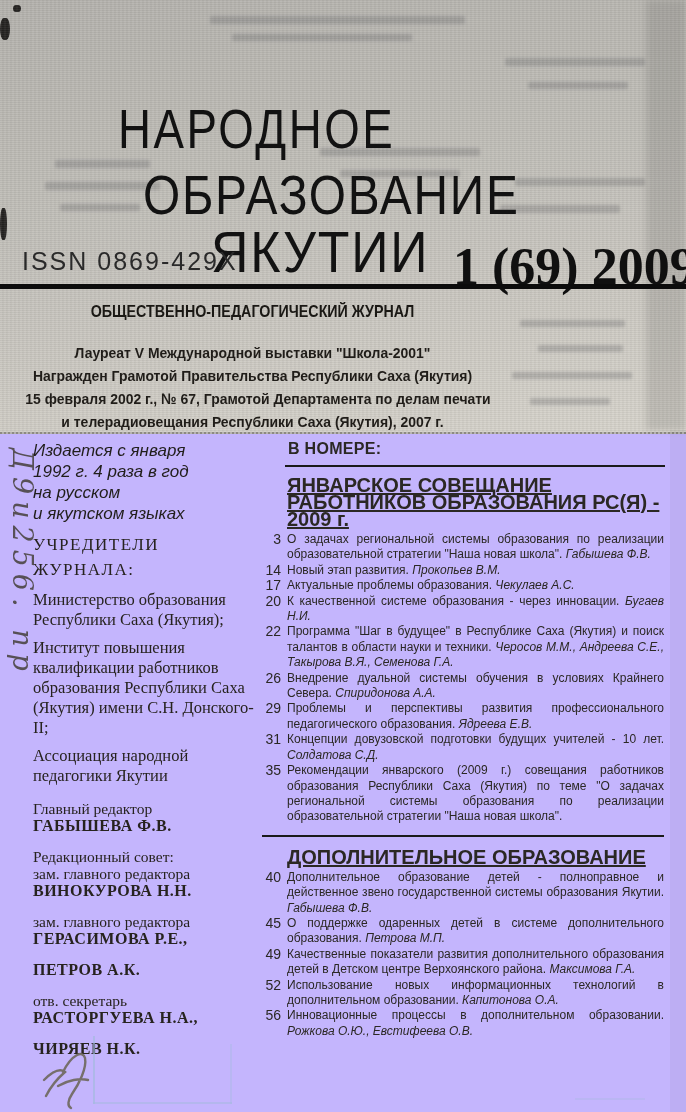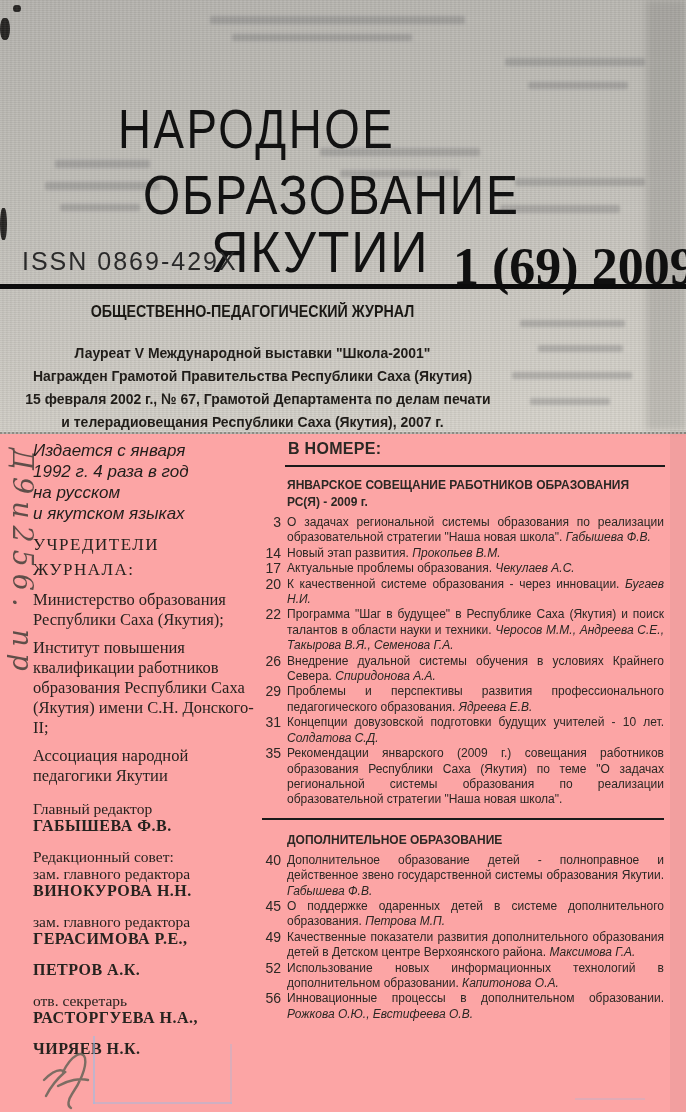--- a/index.html
+++ b/index.html
@@ -1,17 +1,17 @@
 <!DOCTYPE html>
 <html><head>
 <meta charset="utf-8">
 <style>
   html,body{margin:0;padding:0;background:#888;}
   .page{position:relative;width:686px;height:1112px;overflow:hidden;
-        background:#fca5a5;font-family:"Liberation Sans","DejaVu Sans",sans-serif;color:#1c1a18;}
+        background:#c4b5fd;font-family:"Liberation Sans","DejaVu Sans",sans-serif;color:#1c1a18;}
 
   
   .top-scan{position:absolute;left:0;top:0;width:686px;height:432px;
     background:linear-gradient(172deg,#b4b2ad 0%,#bfbdb7 38%,#cac7c0 68%,#d7d4cc 100%);
     border-bottom:2px dotted #8d8a82;}
   .top-scan::after{content:"";position:absolute;inset:0;
     background:repeating-linear-gradient(0deg,rgba(255,255,255,.045) 0 1px,rgba(0,0,0,.035) 1px 2px),
                repeating-linear-gradient(90deg,rgba(255,255,255,.03) 0 2px,rgba(0,0,0,.025) 2px 4px);}
   .right-band{position:absolute;right:0;top:0;width:40px;height:430px;background:rgba(40,38,36,.13);filter:blur(3px);}
   .page-right-edge{position:absolute;right:0;top:430px;width:16px;height:682px;background:rgba(60,55,50,.05);}
@@ -46,21 +46,21 @@
   .founder{margin:8px 0 0;font-size:16.5px;line-height:20px;}
   #editors{margin-top:10px;}
   .ed-group{margin-top:14px;}
   .ed-label{font-size:15.5px;line-height:17px;}
   .ed-name{font-size:16px;line-height:17px;font-weight:bold;letter-spacing:.5px;}
 
   
   #toc{position:absolute;left:262px;top:440px;width:402px;color:#2b2824;}
   #toc-heading-block{margin-left:23px;width:377px;border-bottom:2px solid #1a1a1a;padding:0 0 7px 3px;}
   #toc-heading{font-weight:bold;font-size:16px;letter-spacing:.3px;}
-  .sec-title{margin:10px 0 4px 25px;font-weight:bold;font-size:12px;line-height:17px;}
+  .sec-title{margin:10px 0 4px 25px;font-weight:bold;font-size:20px;line-height:17px;text-decoration:underline;}
   .toc-section.ruled{border-top:2px solid #1a1a1a;margin-top:10px;padding-top:2px;}
   .toc-item{display:flex;align-items:flex-start;}
   .toc-page{width:19px;min-width:19px;text-align:right;margin-right:6px;font-size:14px;line-height:15.4px;}
   .toc-text{font-size:12px;line-height:15.4px;text-align:justify;}
   .toc-text i{font-style:italic;}
 
   
   #margin-hand{position:absolute;left:38px;top:448px;transform:rotate(90deg);transform-origin:top left;
     font-family:"DejaVu Serif",serif;font-style:italic;font-size:27px;letter-spacing:7px;
     color:#443f39;opacity:.85;white-space:nowrap;filter:blur(.3px);}

